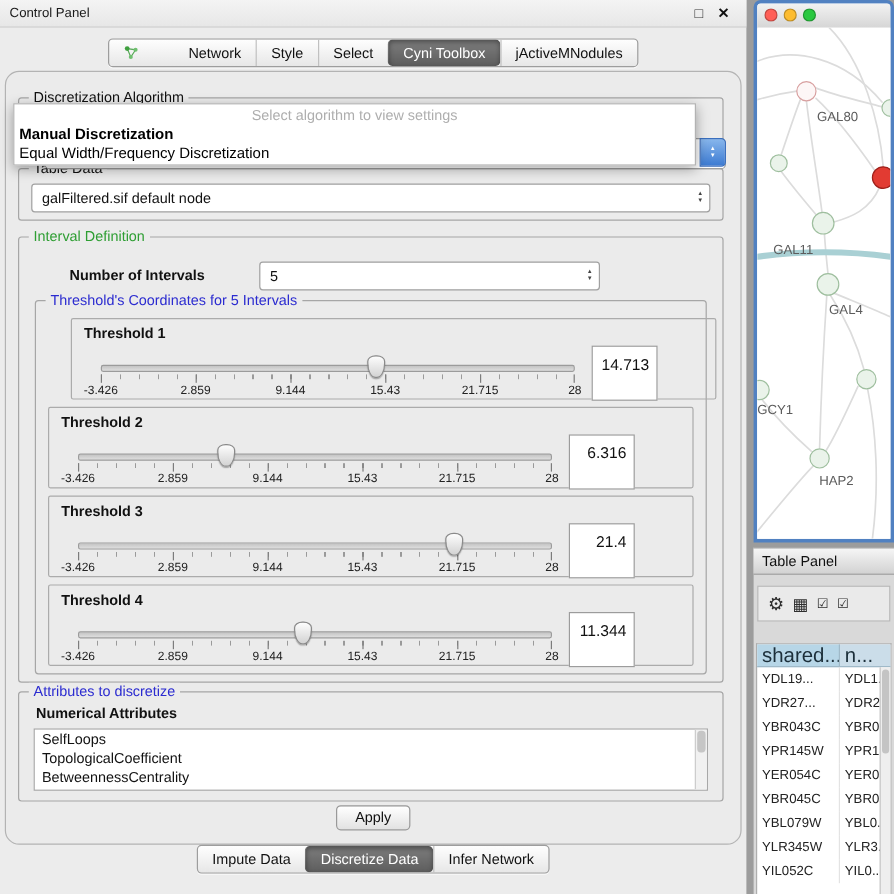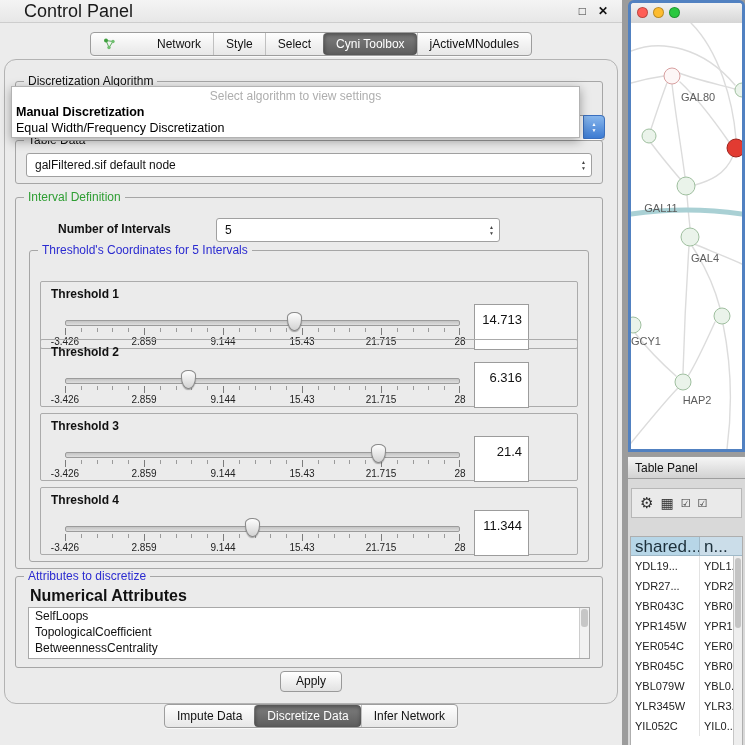--- a/index.html
+++ b/index.html
@@ -2,21 +2,21 @@
 <html><head>
 <meta charset="utf-8">
 <style>
   html,body{margin:0;padding:0;}
   body{width:745px;height:745px;overflow:hidden;font-family:"Liberation Sans",sans-serif;background:#9c9c9c;}
   #app{position:relative;width:745px;height:745px;background:#9c9c9c;}
 
   
   #control-panel{position:absolute;left:0;top:0;width:622px;height:745px;background:#ececec;}
   #cp-titlebar{position:absolute;top:0;left:0;right:0;height:22px;background:linear-gradient(#f4f4f4,#e7e7e7);border-bottom:1px solid #cdcdcd;}
-  #cp-title{position:absolute;left:24px;top:0;line-height:22px;font-size:18px;color:#1a1a1a;}
+  #cp-title{position:absolute;left:8px;top:0;line-height:22px;font-size:11px;color:#1a1a1a;}
   #cp-float{position:absolute;right:36px;top:0;line-height:22px;font-size:12px;color:#333;cursor:default;}
   #cp-close{position:absolute;right:14px;top:0;line-height:22px;font-size:12px;color:#111;font-weight:bold;cursor:default;}
 
   #cp-tabs,#cp-bottom-tabs{position:absolute;left:0;width:622px;display:flex;justify-content:center;}
   #cp-tabs{top:32px;}
   #cp-bottom-tabs{top:704px;}
   .segbar{display:flex;height:22px;border:1px solid #9d9d9d;border-radius:4px;background:linear-gradient(#fefefe,#e7e7e7);box-shadow:0 1px 0 rgba(255,255,255,.7);}
   .seg{display:flex;align-items:center;gap:5px;padding:0 12px;font-size:12px;color:#111;border-left:1px solid #c0c0c0;white-space:nowrap;cursor:default;}
   .seg:first-child{border-left:none;gap:41px;}
   .seg.sel{background:linear-gradient(#7e7e7e,#5d5d5d);color:#fff;border-radius:4px;box-shadow:inset 0 2px 4px rgba(0,0,0,.4);border-left-color:transparent;}
@@ -58,21 +58,21 @@
   .slider{position:absolute;left:24px;top:26px;width:395px;height:40px;}
   .track{position:absolute;left:0;right:0;top:12px;height:4px;background:linear-gradient(#c4c4c4,#dedede);border:1px solid #9b9b9b;border-radius:2px;}
   .thumb{position:absolute;top:4px;width:13px;height:17px;background:linear-gradient(#fdfdfd,#d3d3d3);border:1px solid #8a8a8a;border-radius:7px 7px 7px 7px/5px 5px 12px 12px;box-shadow:0 1px 1px rgba(0,0,0,.3);}
   .ticks-minor{position:absolute;left:0;right:0;top:20px;height:4px;background-image:repeating-linear-gradient(to right,#9a9a9a 0,#9a9a9a 1px,transparent 1px,transparent 4%);}
   .tick-major{position:absolute;top:20px;width:1px;height:7px;background:#7c7c7c;}
   .scale-labels{position:absolute;left:0;right:0;top:28px;height:11px;}
   .scale-labels span{position:absolute;font-size:10px;color:#222;transform:translateX(-50%);white-space:nowrap;}
   .valbox{position:absolute;right:48px;top:22px;width:55px;height:46px;background:#fff;border:1px solid #9c9c9c;font-size:13px;color:#111;text-align:right;line-height:29px;padding-right:6px;box-sizing:border-box;}
 
   #attr-group{left:10px;top:516px;width:586px;height:90px;}
-  #attr-label{position:absolute;left:14px;top:10px;font-size:16px;font-weight:bold;color:#111;}
+  #attr-label{position:absolute;left:14px;top:10px;font-size:12px;font-weight:bold;color:#111;}
   #attr-listbox{position:absolute;left:12px;top:30px;width:560px;height:50px;background:#fff;border:1px solid #a8a8a8;overflow:hidden;}
   .attr-item{font-size:12px;color:#111;line-height:16px;padding-left:6px;white-space:nowrap;}
   #attr-scroll{position:absolute;right:0;top:0;bottom:0;width:9px;background:#f1f1f1;border-left:1px solid #cdcdcd;}
   #attr-thumb{position:absolute;left:1px;right:1px;top:1px;height:18px;background:#c6c6c6;border-radius:3px;}
 
   #apply-btn{position:absolute;left:50%;transform:translateX(-50%);top:611px;width:62px;height:21px;background:linear-gradient(#ffffff,#e2e2e2);border:1px solid #999;border-radius:4px;font-size:12px;color:#111;text-align:center;line-height:19px;font-family:"Liberation Sans",sans-serif;padding:0;}
 
   
   #network-window{position:absolute;left:628px;top:0;width:117px;height:452px;border:3px solid #5181c1;border-radius:6px 6px 0 0;background:#fff;box-sizing:border-box;}
   #nw-titlebar{position:absolute;left:0;top:0;right:0;height:20px;background:linear-gradient(#f2f2f2,#d6d6d6);border-bottom:1px solid #ababab;border-radius:3px 3px 0 0;}
@@ -172,21 +172,21 @@
         <div id="noi-combo" class="combo">
           <span class="combo-text">5</span>
           <span class="stepper">
               <span>▲</span>
               <span>▼</span>
             </span>
         </div>
         <div id="thresh-group" class="group">
           <span class="group-title blue">Threshold's Coordinates for 5 Intervals</span>
           <div id="thresholds">
-              <div class="thresh-block" style="top: 30px;">
+              <div class="thresh-block" style="top: 14px; margin-left: 19px;">
                 <div class="thresh-label">Threshold 1</div>
                 <div class="slider">
                   <div class="track"></div>
                   <div class="ticks-minor"></div>
                   <div class="tick-major" style="left: 0%;"></div>
                   <div class="tick-major" style="left: 20%;"></div>
                   <div class="tick-major" style="left: 40%;"></div>
                   <div class="tick-major" style="left: 60%;"></div>
                   <div class="tick-major" style="left: 80%;"></div>
                   <div class="tick-major" style="left: calc(100% - 1px);"></div>

